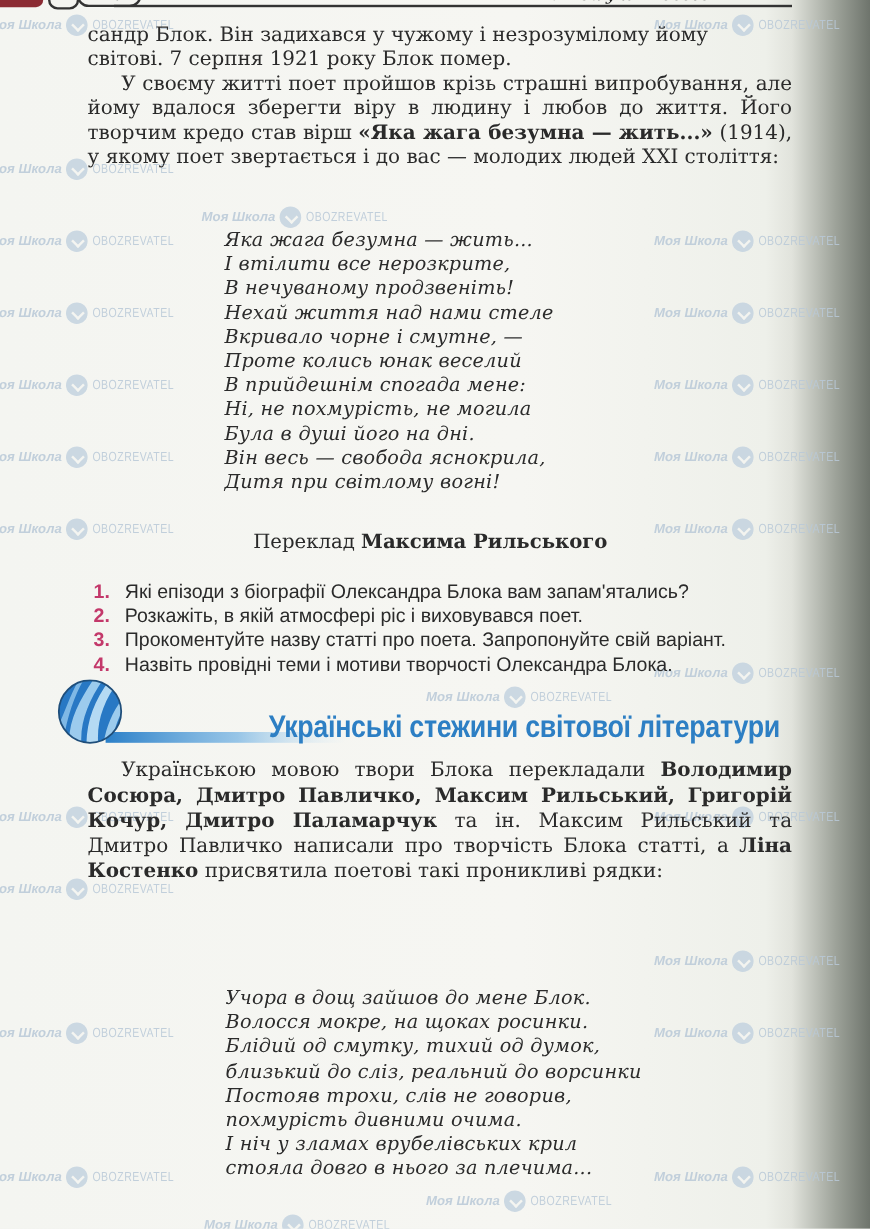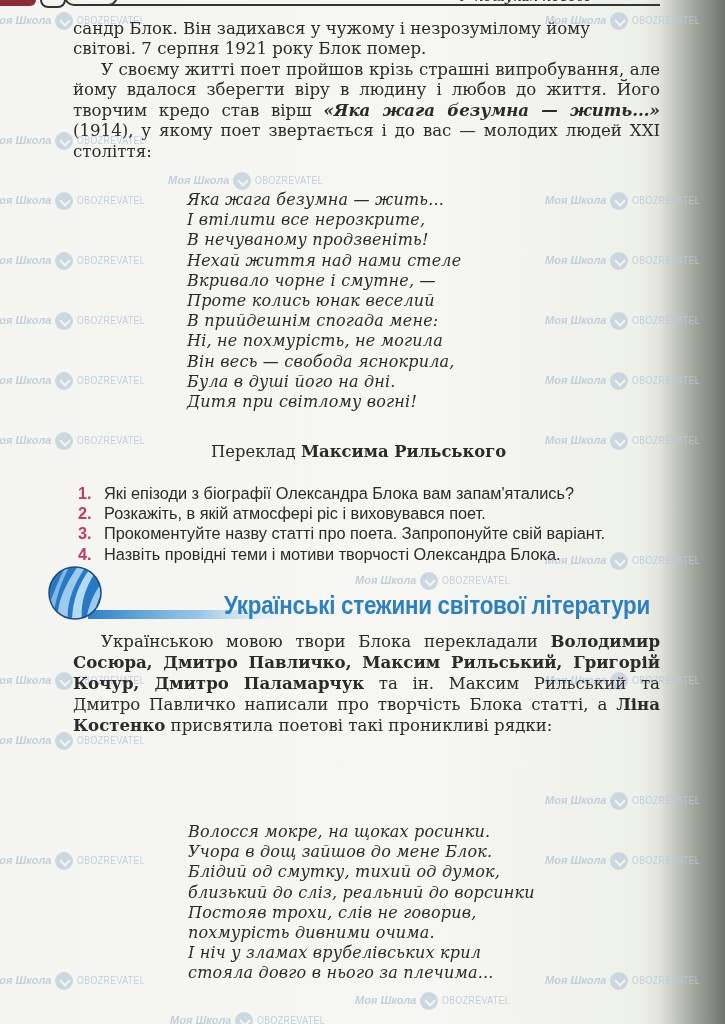--- a/index.html
+++ b/index.html
@@ -28,21 +28,21 @@
     }
     .head-rule { position:absolute; left:95px; top:12px; width:565px; height:2px; background:#333; }
     .head-title {
       position:absolute; right:68px; top:-4px; font: italic 14px "DejaVu Serif", serif; color:#222;
     }
 
     .text { position:absolute; left:73px; width:587px; font-size:16.6px; line-height:20.1px; text-align: justify; }
     .p { margin:0; text-indent:0; }
     .indent { text-indent: 28px; }
     .b { font-weight: bold; }
-    .bi { font-weight: bold; font-style: italic; }
+    .bi { font-weight: bold; }
 
     .poem { position:absolute; font-style: italic; font-weight: normal; font-size:16px; line-height:20.2px; color:#2b2b2b; letter-spacing:0.2px; }
     .poem .line { display:block; white-space:nowrap; }
     .credit { position:absolute; left:211px; top:442px; font-size:16.4px; color:#2a2a2a; white-space:nowrap; }
 
     .questions { position:absolute; left:78px; top:483px; font-family:"Liberation Sans", sans-serif; font-size:16.3px; line-height:20.2px; color:#2a2a2a; }
     .q { display:block; white-space:nowrap; }
     .qnum { color:#c3386a; font-weight:bold; display:inline-block; width:26px; }
 
     .section-logo { position:absolute; left:48px; top:566px; }
@@ -108,22 +108,22 @@
 
   <div class="poem" style="left:187px;top:190px">
     <span class="line">Яка жага безумна — жить...</span>
     <span class="line">І втілити все нерозкрите,</span>
     <span class="line">В нечуваному продзвеніть!</span>
     <span class="line">Нехай життя над нами стеле</span>
     <span class="line">Вкривало чорне і смутне, —</span>
     <span class="line">Проте колись юнак веселий</span>
     <span class="line">В прийдешнім спогада мене:</span>
     <span class="line">Ні, не похмурість, не могила</span>
+    <span class="line">Була в душі його на дні.</span>
     <span class="line">Він весь — свобода яснокрила,</span>
-    <span class="line">Була в душі його на дні.</span>
     <span class="line">Дитя при світлому вогні!</span>
   </div>
   <div class="credit"><span>Переклад </span><span class="b">Максима Рильського</span></div>
 
   <div class="questions">
     <span class="q"><span class="qnum">1.</span><span>Які епізоди з біографії Олександра Блока вам запам'ятались?</span></span>
     <span class="q"><span class="qnum">2.</span><span>Розкажіть, в якій атмосфері ріс і виховувався поет.</span></span>
     <span class="q"><span class="qnum">3.</span><span>Прокоментуйте назву статті про поета. Запропонуйте свій варіант.</span></span>
     <span class="q"><span class="qnum">4.</span><span>Назвіть провідні теми і мотиви творчості Олександра Блока.</span></span>
   </div>
@@ -149,22 +149,22 @@
     </g>
     <circle cx="27" cy="27" r="26" fill="none" stroke="#1f4e7a" stroke-width="1.5"></circle>
   </svg>
   <div class="section-title">Українські стежини світової літератури</div>
 
   <div class="text" style="top:631px">
     <p class="p indent"><span>Українською мовою твори Блока перекладали </span><span class="b">Володимир Сосюра, Дмитро Павличко, Максим Рильський, Григорій Кочур, Дмитро Паламарчук</span><span> та ін. Максим Рильський та Дмитро Павличко написали про творчість Блока статті, а </span><span class="b">Ліна Костенко</span><span> присвятила поетові такі проникливі рядки:</span></p>
   </div>
 
   <div class="poem" style="left:188px;top:822px">
+    <span class="line">Учора в дощ зайшов до мене Блок.</span>
     <span class="line">Волосся мокре, на щоках росинки.</span>
-    <span class="line">Учора в дощ зайшов до мене Блок.</span>
     <span class="line">Блідий од смутку, тихий од думок,</span>
     <span class="line">близький до сліз, реальний до ворсинки</span>
     <span class="line">Постояв трохи, слів не говорив,</span>
     <span class="line">похмурість дивними очима.</span>
     <span class="line">І ніч у зламах врубелівських крил</span>
     <span class="line">стояла довго в нього за плечима...</span>
   </div>
 
 </div>
 

